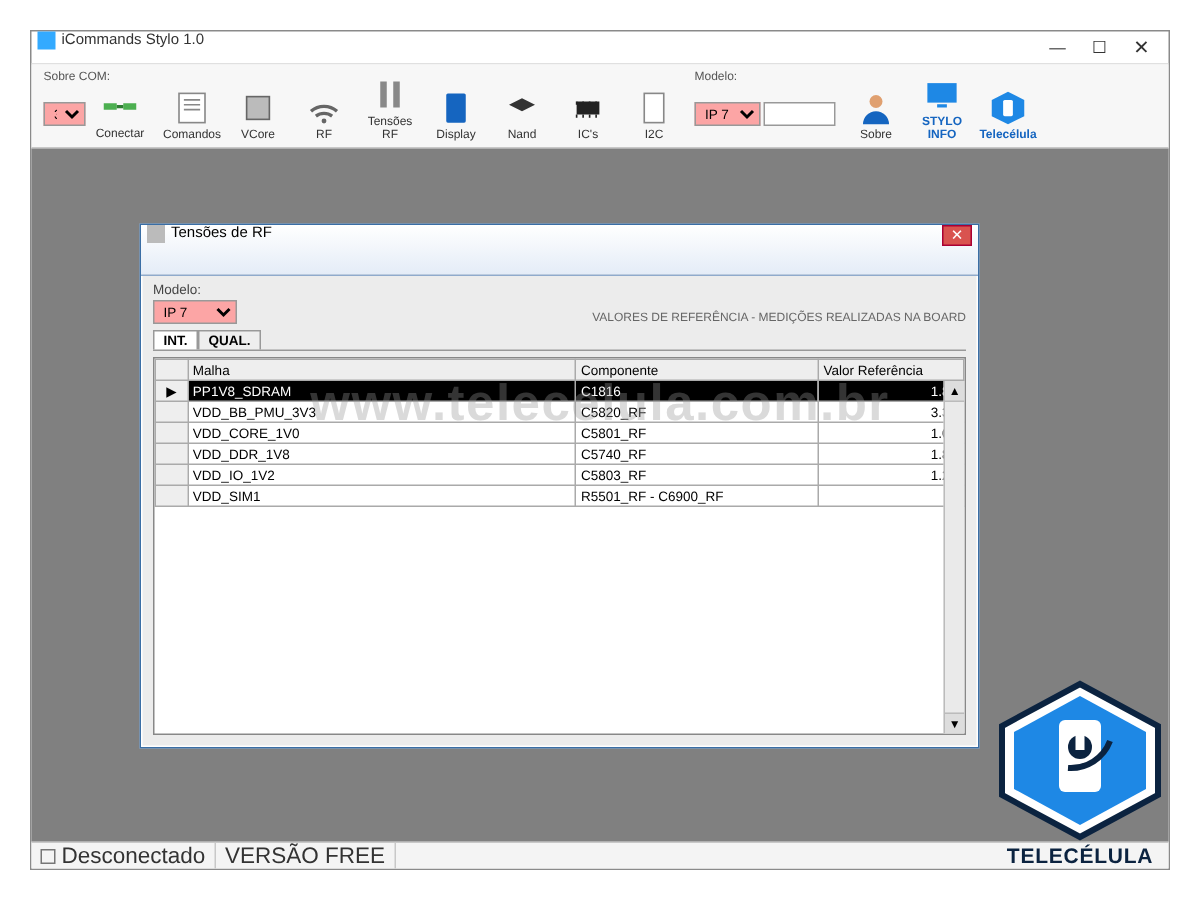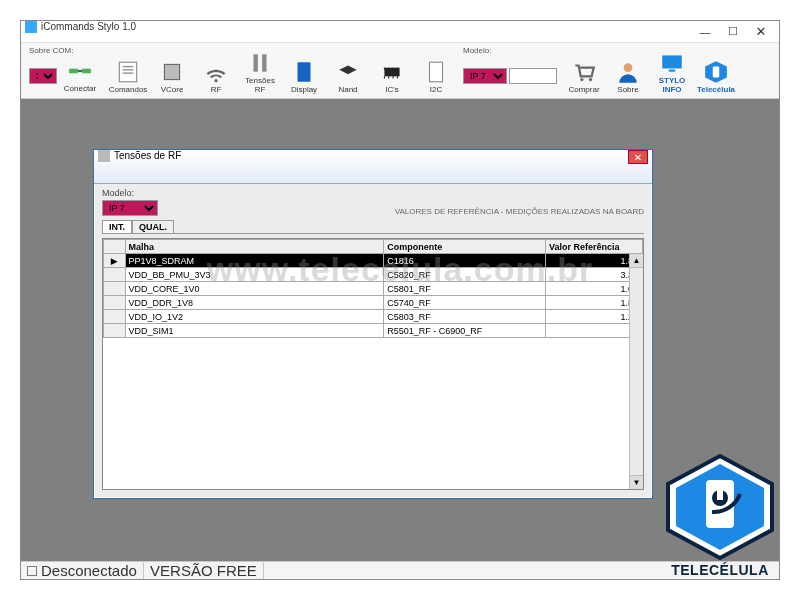--- a/index.html
+++ b/index.html
@@ -12,21 +12,21 @@
 .winbtn { width: 28px; height: 100%; display: flex; align-items: center; justify-content: center; font-size: 11px; color: #333; }
 .winbtn.close { font-size: 13px; }
 
 .toolbar { height: 56px; border-bottom: 1px solid #c8c8c8; display: flex; align-items: stretch; padding: 2px 4px; gap: 2px; background: #f7f7f7; }
 .tgroup { display: flex; flex-direction: column; align-items: flex-start; padding: 1px 4px; }
 .tgroup .glabel { font-size: 8px; color: #555; line-height: 10px; }
 .tgroup .grow { display: flex; align-items: center; gap: 2px; flex: 1; }
 .tbtn { display: flex; flex-direction: column; align-items: center; justify-content: flex-end; width: 42px; height: 100%; padding: 2px 0; font-size: 8px; color: #333; }
 .tbtn .ic { width: 26px; height: 26px; display: flex; align-items: center; justify-content: center; }
 .tbtn .lbl { line-height: 9px; text-align: center; }
-.mini-select { font-size: 9px; height: 16px; border: 1px solid #999; background: #be185d; padding: 0 2px; }
+.mini-select { font-size: 9px; height: 16px; border: 1px solid #999; background: #fca5a5; padding: 0 2px; }
 .mini-input { font-size: 9px; height: 16px; border: 1px solid #999; width: 48px; }
 .mini-num { width: 28px; }
 
 .client { flex: 1; background: #808080; position: relative; }
 
 .statusbar { height: 18px; border-top: 1px solid #c8c8c8; display: flex; align-items: flex-start; font-size: 15px; color: #333; background: #f4f4f4; }
 .statusbar .cell { padding: 0 6px; border-right: 1px solid #c8c8c8; height: 100%; display: flex; align-items: center; }
 .statusbar .ck { width: 10px; height: 10px; border: 1px solid #777; margin-right: 4px; }
 
 
@@ -38,21 +38,21 @@
 .child .topbar { padding: 4px 8px 2px 8px; display: flex; align-items: flex-end; font-size: 9px; color: #444; }
 .child .topbar .left { display: flex; flex-direction: column; gap: 2px; }
 .child .topbar .right { margin-left: auto; font-size: 8px; color: #666; }
 .child .tabs { padding: 2px 8px 0 8px; display: flex; gap: 0; font-size: 9px; font-weight: bold; }
 .child .tab { border: 1px solid #999; border-bottom: none; padding: 1px 6px; background: #eee; }
 .child .tab.active { background: #fff; }
 .child .tabline { margin: 0 8px; border-top: 1px solid #999; }
 .child .gridwrap { margin: 4px 8px 8px 8px; flex: 1; border: 1px solid #888; background: #fff; position: relative; overflow: hidden; }
 .table { width: 100%; border-collapse: collapse; font-size: 9px; table-layout: fixed; }
 .table th, .table td { border: 1px solid #aaa; padding: 1px 3px; height: 14px; text-align: left; overflow: hidden; white-space: nowrap; }
-.table th { background: #eee; font-weight: bold; }
+.table th { background: #eee; font-weight: normal; }
 .table .rowptr { width: 14px; text-align: center; background: #eee; }
 .table tr.sel td { background: #000; color: #fff; }
 .table tr.sel .rowptr { background: #eee; color: #000; }
 .col-malha { width: 48%; }
 .col-comp { width: 30%; }
 .col-val { width: 18%; text-align: right; }
 .scroll-v { position: absolute; right: 0; top: 15px; bottom: 0; width: 14px; background: #eaeaea; border-left: 1px solid #bbb; }
 .scroll-v .arrow { height: 14px; background: #ddd; border-bottom: 1px solid #bbb; display:flex;align-items:center;justify-content:center;font-size:8px; }
 .scroll-v .arrow.bot { position:absolute; bottom:0; left:0; right:0; border-top:1px solid #bbb; border-bottom:none;}
 
@@ -168,30 +168,20 @@
       <span class="glabel">Modelo:</span>
       <div class="grow">
         <select class="mini-select" style="width:44px"><option>IP 7</option></select>
         <input class="mini-input" style="">
       </div>
     </div>
 
     <div class="tbtn">
         <span class="ic">
           <svg viewBox="0 0 24 24">
-            <path d="M4 6h3l2 10h10l2-8H8" fill="none" stroke="#666" stroke-width="2"></path>
-            <circle cx="10" cy="19" r="1.5" fill="#666"></circle>
-            <circle cx="18" cy="19" r="1.5" fill="#666"></circle>
-          </svg>
-        </span>
-        <span class="lbl">Comprar</span>
-      </div>
-    <div class="tbtn">
-        <span class="ic">
-          <svg viewBox="0 0 24 24">
             <circle cx="12" cy="8" r="4" fill="#e0a070"></circle>
             <path d="M4 22a8 8 0 0116 0z" fill="#1565c0"></path>
           </svg>
         </span>
         <span class="lbl">Sobre</span>
       </div>
     <div class="tbtn">
         <span class="ic">
           <svg viewBox="0 0 24 24">
             <rect x="3" y="5" width="18" height="12" fill="#1e88e5"></rect>

